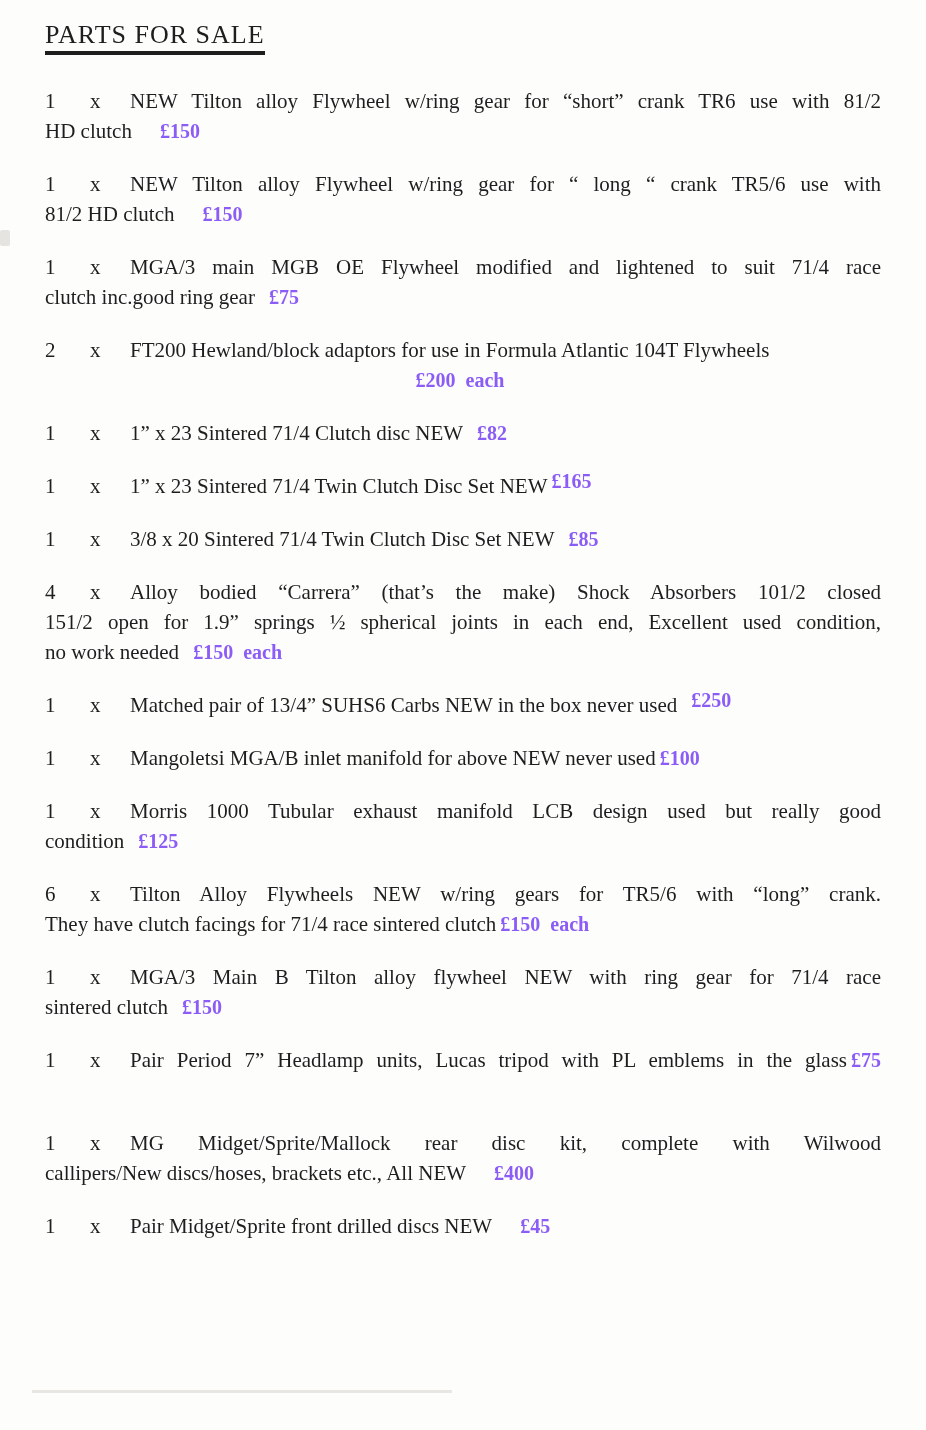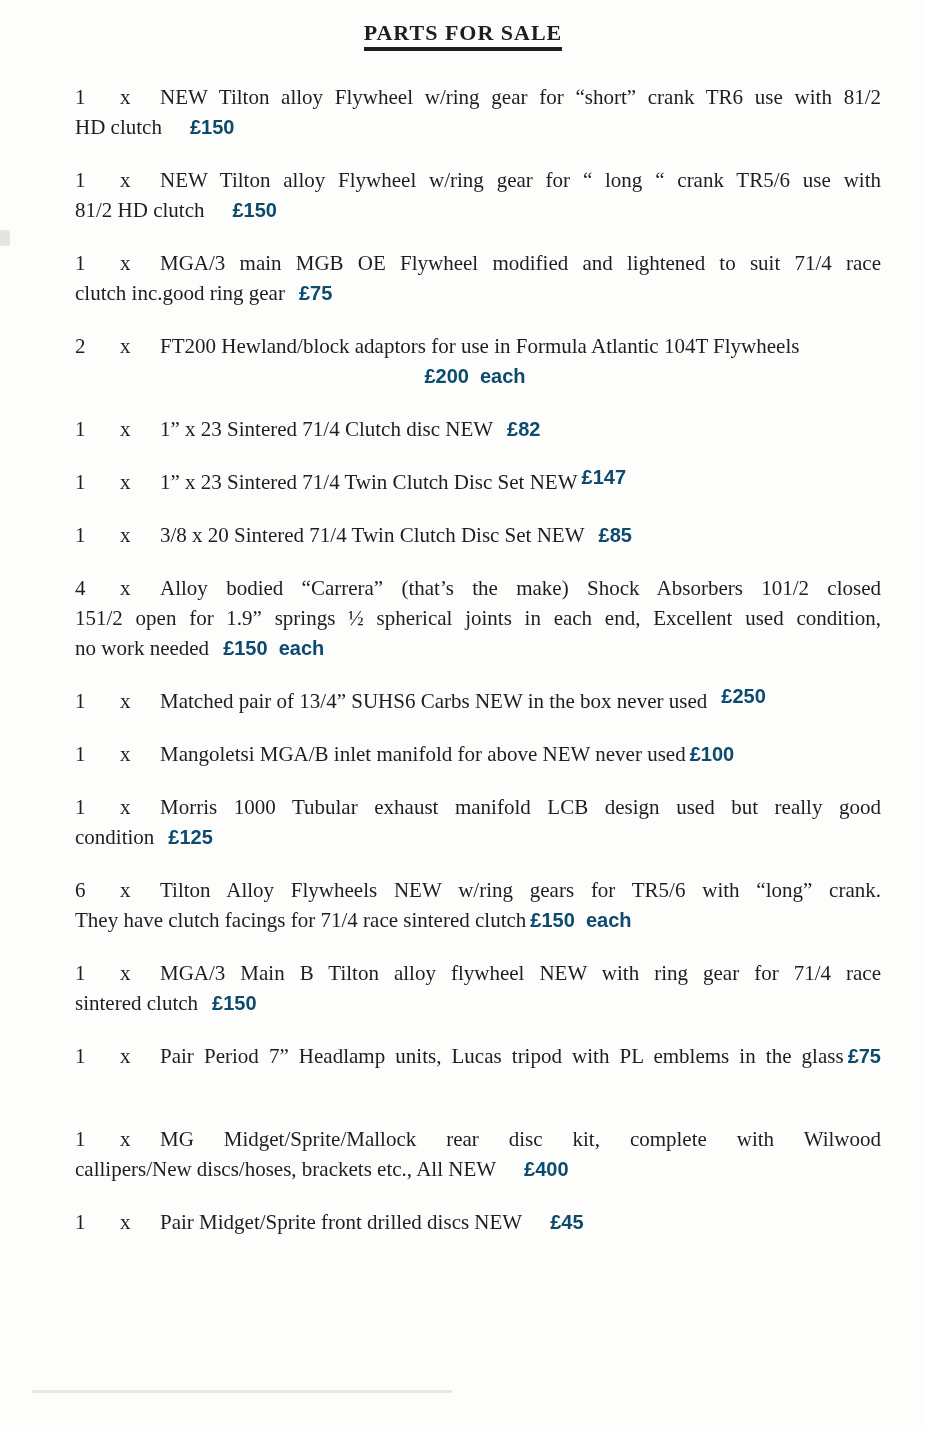--- a/index.html
+++ b/index.html
@@ -6,41 +6,41 @@
   body {
     width: 926px; height: 1430px;
     background: #fdfdfc;
     color: #1e1e1e;
     font-family: "Liberation Serif", "DejaVu Serif", serif;
     position: relative;
     overflow: hidden;
   }
   .page { padding: 20px 45px 0 45px; }
 
-  h1.doc-title { font-size: 22px; font-weight: bold; margin: 0 0 36px 0; text-align: center; }
+  h1.doc-title { font-size: 26px; font-weight: normal; margin: 0 0 36px 0; }
   h1.doc-title .t {
     border-bottom: 4px solid #1e1e1e;
     padding-bottom: 2px;
     letter-spacing: 1px;
   }
 
-  .item { font-size: 21px; line-height: 30px; margin-bottom: 23px; margin-left: 30px; }
+  .item { font-size: 21px; line-height: 30px; margin-bottom: 23px; }
   .item.mb-lg { margin-bottom: 53px; }
 
   .line { min-height: 30px; }
   .line.just { text-align: justify; text-align-last: justify; }
   .line.pright { text-align: center; padding-right: 20px; }
 
   .qty  { display: inline-block; width: 45px; }
   .xsep { display: inline-block; width: 40px; }
 
   .price {
-    font-family: Liberation Sans, sans-serif;
+    font-family: Liberation Serif, serif;
     font-weight: bold;
-    color: #0c4a6e;
+    color: #8b5cf6;
     font-size: 20px;
     margin-left: 14px;
     white-space: nowrap;
   }
   .price.gap-tight { margin-left: 4px; }
   .price.gap-wide  { margin-left: 28px; }
   .price.raised { position: relative; top: -5px; }
 
   .artifact { position: absolute; pointer-events: none; }
   .artifact.scanline { left: 32px; top: 1390px; width: 420px; height: 3px;
@@ -67,21 +67,21 @@
         <div class="line"><span>clutch inc.good ring gear</span><span class="price">£75</span></div>
       </div>
       <div class="item">
         <div class="line"><span class="qty">2</span><span class="xsep">x</span><span>FT200 Hewland/block adaptors for use in Formula Atlantic 104T Flywheels</span></div>
         <div class="line pright"><span class="price">£200&nbsp;&nbsp;each</span></div>
       </div>
       <div class="item">
         <div class="line"><span class="qty">1</span><span class="xsep">x</span><span>1” x 23 Sintered 71/4 Clutch disc NEW</span><span class="price">£82</span></div>
       </div>
       <div class="item">
-        <div class="line"><span class="qty">1</span><span class="xsep">x</span><span>1” x 23 Sintered 71/4 Twin Clutch Disc Set NEW</span><span class="price gap-tight raised">£147</span></div>
+        <div class="line"><span class="qty">1</span><span class="xsep">x</span><span>1” x 23 Sintered 71/4 Twin Clutch Disc Set NEW</span><span class="price gap-tight raised">£165</span></div>
       </div>
       <div class="item">
         <div class="line"><span class="qty">1</span><span class="xsep">x</span><span>3/8 x 20 Sintered 71/4 Twin Clutch Disc Set NEW</span><span class="price">£85</span></div>
       </div>
       <div class="item">
         <div class="line just"><span class="qty">4</span><span class="xsep">x</span><span>Alloy bodied “Carrera” (that’s the make) Shock Absorbers 101/2 closed</span></div>
         <div class="line just"><span>151/2 open for 1.9” springs ½ spherical joints in each end, Excellent used condition,</span></div>
         <div class="line"><span>no work needed</span><span class="price">£150&nbsp;&nbsp;each</span></div>
       </div>
       <div class="item">

